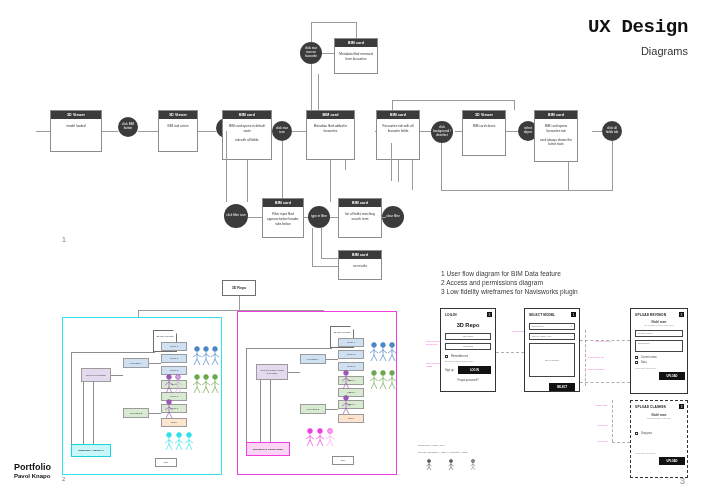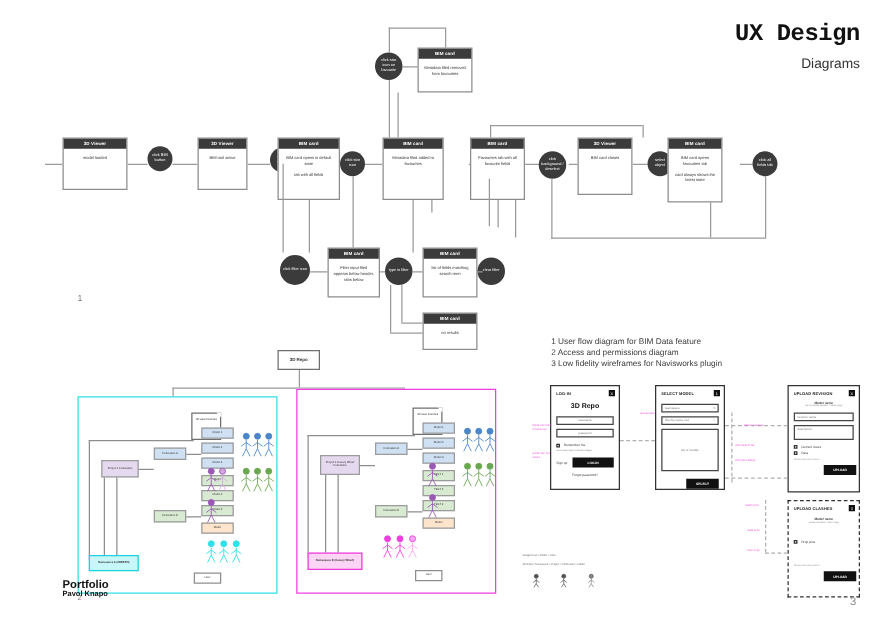--- a/index.html
+++ b/index.html
@@ -25,21 +25,21 @@
 
   .plainbox{position:absolute;background:#fff;border:1px solid #6f6f6f;display:flex;align-items:center;justify-content:center;font-size:3.6px;color:#333;font-weight:bold;box-sizing:border-box;}
 
   
   .legend{position:absolute;left:441px;top:269px;font-size:6.6px;line-height:9.2px;color:#3b3b3b;}
 
   
   .pgnum{position:absolute;font-size:7px;color:#7a7a7a;}
 
   
-  .portfolio{position:absolute;left:14px;top:462px;margin-left:36px;}
+  .portfolio{position:absolute;left:14px;top:462px;}
   .portfolio .p1{font-size:9px;font-weight:bold;color:#111;line-height:10px;}
   .portfolio .p2{font-size:6px;font-weight:bold;color:#111;margin-top:1px;}
 
   
   .panel{position:absolute;background:#fff;box-sizing:border-box;}
   .panel.cyan{border:1.5px solid #2fe0e8;}
   .panel.mag{border:1.5px solid #f13ce0;}
   .pnode{position:absolute;box-sizing:border-box;border:.6px solid #9b9b9b;font-size:2.2px;color:#333;display:flex;align-items:center;justify-content:center;text-align:center;line-height:2.6px;padding:0 1px;}
   .pn-pur{background:#e5d9ef;}
   .pn-blu{background:#cfe0f3;}

